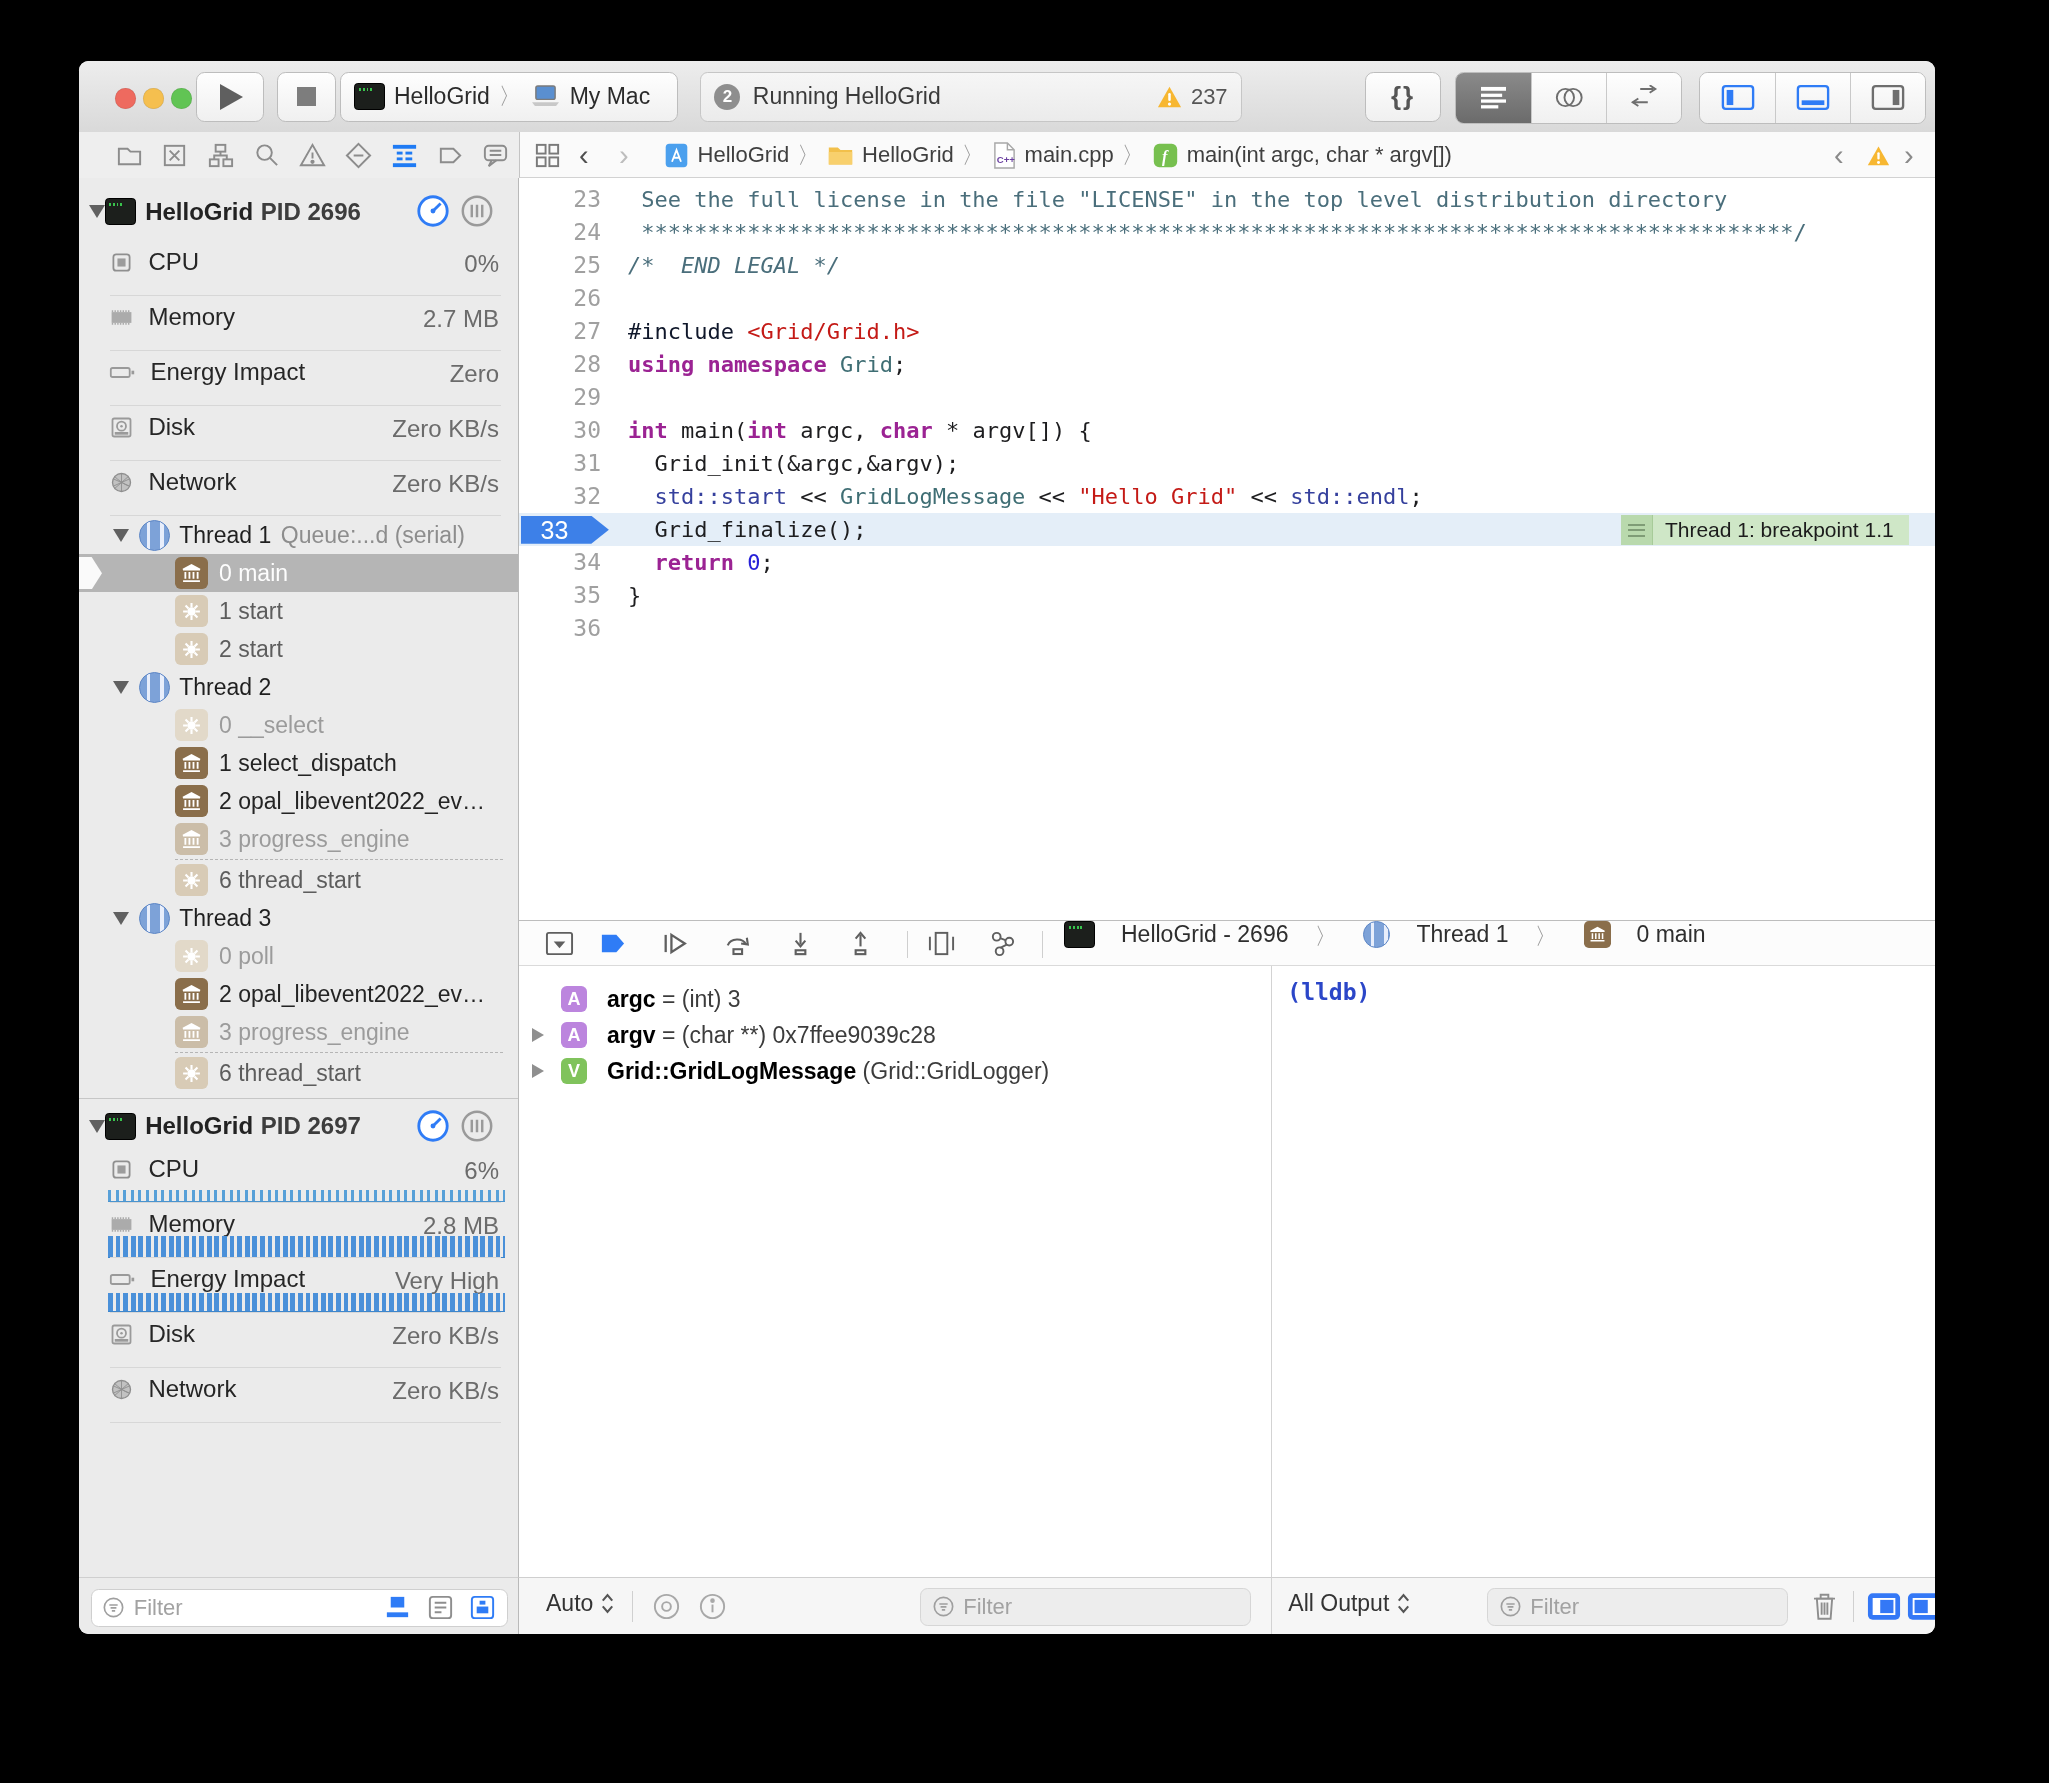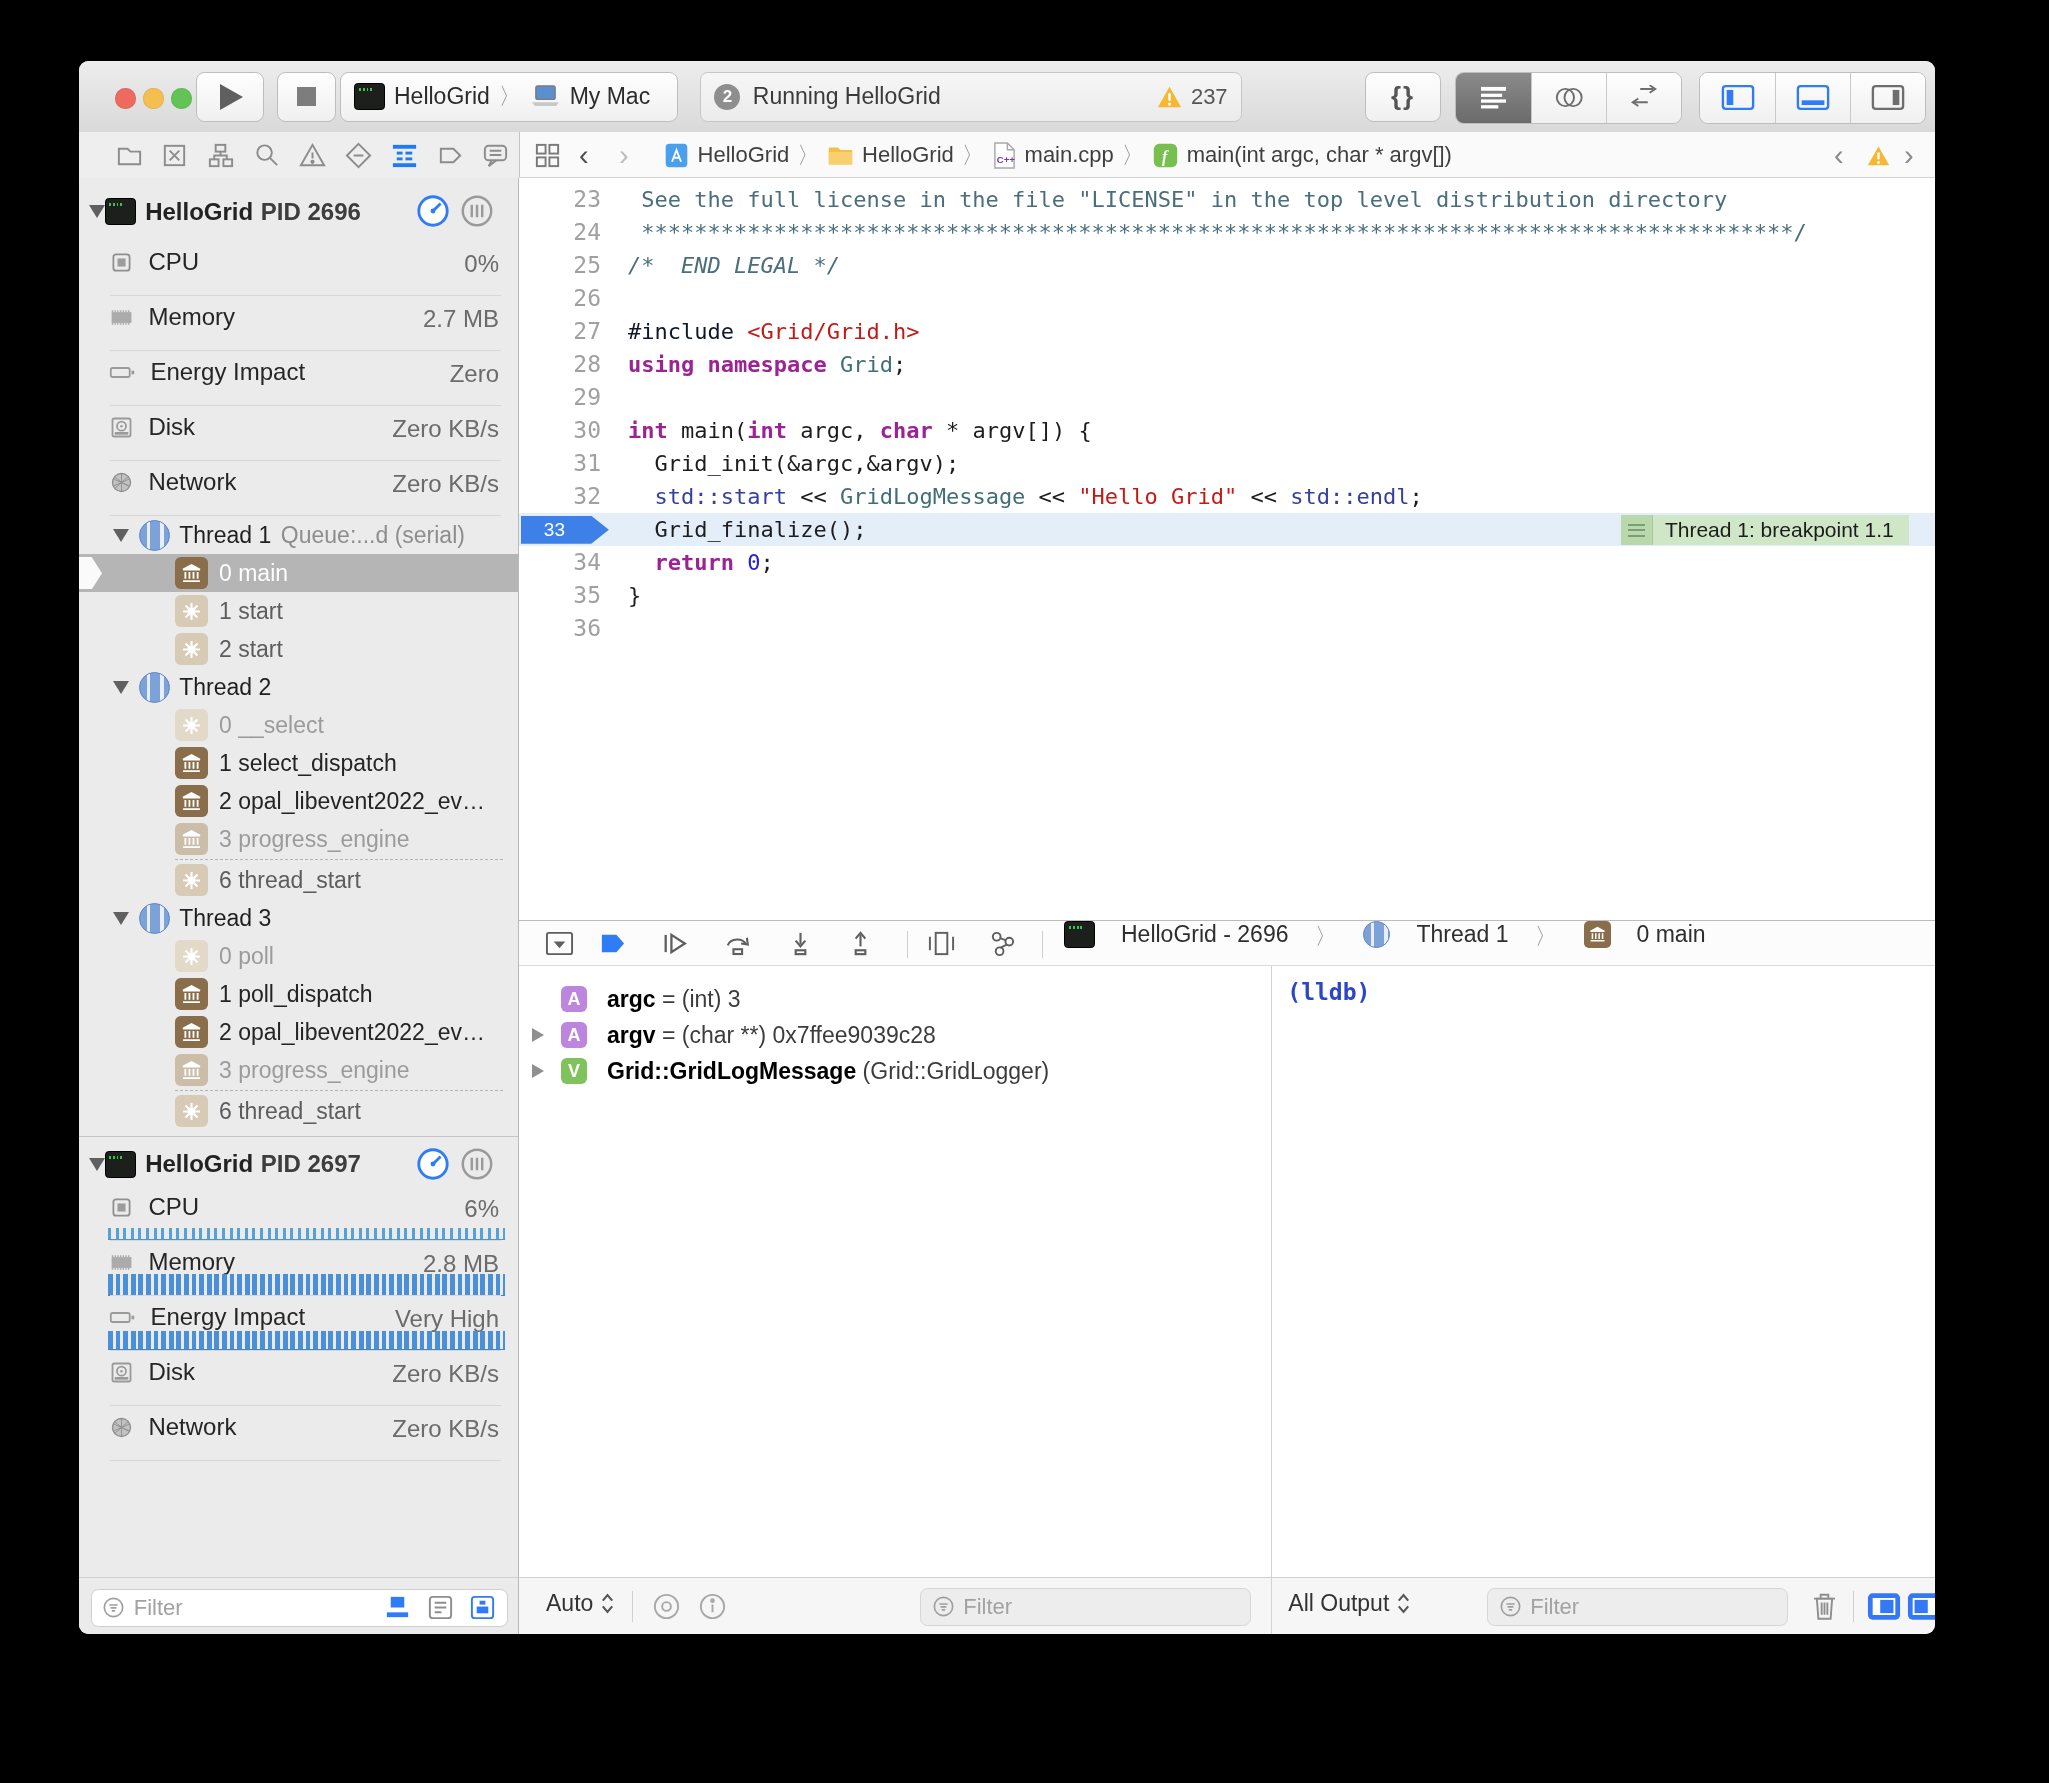--- a/index.html
+++ b/index.html
@@ -63,21 +63,21 @@
   
   .sfilter{position:absolute;left:0;top:1516px;width:440px;height:57px;background:#ebebeb;border-top:1px solid #cfcfcf;border-right:1px solid #b9b9b9;box-sizing:border-box;}
   .filterfield{position:absolute;background:#fff;border:1px solid #cfcfcf;border-radius:7.6px;display:flex;align-items:center;padding:0 9.6px;box-sizing:border-box;font-size:22px;color:#a2a2a2;gap:7.6px;}
   .filterfield.gray{background:#ededed;border-color:#d6d6d6;}
   
   .codearea{position:absolute;left:440px;top:117px;width:1417px;height:743px;background:#fff;overflow:hidden;font-family:"DejaVu Sans Mono",monospace;font-size:22px;}
   .cl{position:relative;height:33px;line-height:33px;white-space:pre;}
   .cl .num{position:absolute;left:0;width:82px;text-align:right;color:#a0a0a0;font-size:23px;}
   .cl .codetxt{position:absolute;left:109px;right:0;}
   .cl.hl{background:#e4eef8;}
-  .bparrow{position:absolute;left:1.9px;top:2.9px;width:88px;height:28px;background:#3d80e8;clip-path:polygon(0 0,80% 0,100% 50%,80% 100%,0 100%);color:#fff;font-size:19px;line-height:28px;text-align:center;padding-right:21px;box-sizing:border-box;font-family:"Liberation Sans",sans-serif;}
+  .bparrow{position:absolute;left:1.9px;top:2.9px;width:88px;height:28px;background:#3d80e8;clip-path:polygon(0 0,80% 0,100% 50%,80% 100%,0 100%);color:#fff;font-size:25px;line-height:28px;text-align:center;padding-right:21px;box-sizing:border-box;font-family:"Liberation Sans",sans-serif;}
   .annot{position:absolute;right:27px;top:1.9px;height:30px;background:#cfe7c7;display:flex;align-items:center;font-family:"Liberation Sans",sans-serif;font-size:21px;color:#1c1c1c;}
   .annot .ham{width:31px;height:30px;background:#b9d9ad;border-right:1px solid #a7cb99;margin-right:11.5px;position:relative;}
   .annot .ham:after{content:"";position:absolute;left:6.7px;top:7.6px;width:17px;height:14.3px;background:repeating-linear-gradient(0deg,#7f9c76 0 1.9px,transparent 1.9px 5.7px);}
   .annot .atext{padding-right:15.3px;}
   .tc{color:#4a6e7b;} .tci{color:#4a6e7b;font-style:italic;} .tk{color:#9b2393;font-weight:bold;} .tp{color:#1d1d1f;}
   .tpre{color:#0f172a;} .ts{color:#c41a16;} .tnum{color:#2721d8;} .tstd{color:#35409d;} .tprj{color:#3f6e74;}
   
   .dbgbar{position:absolute;left:440px;top:859px;width:1417px;height:46px;background:#fcfcfc;border-top:1px solid #bdbdbd;border-bottom:1px solid #dadada;box-sizing:border-box;}
   .dbgbar .ic{position:absolute;top:7.6px;}
   .dbgsep{position:absolute;top:9.6px;width:1px;height:27px;background:#cfcfcf;}
@@ -500,29 +500,20 @@
           </span>
           <span class="ftext">0 poll</span>
         </div>
         <div class="frameRow tone-dark">
           <span class="fbox bg-b">
             <svg width="23" height="23" viewBox="0 0 30 30" fill="none" stroke="#fff" stroke-width="2.4">
               <path d="M4 10L15 4l11 6z" fill="#fff"></path>
               <path d="M7 13v9M12.3 13v9M17.6 13v9M23 13v9M4 25h22"></path>
             </svg>
           </span>
-          <span class="ftext">1 poll_dispatch</span>
-        </div>
-        <div class="frameRow tone-dark">
-          <span class="fbox bg-b">
-            <svg width="23" height="23" viewBox="0 0 30 30" fill="none" stroke="#fff" stroke-width="2.4">
-              <path d="M4 10L15 4l11 6z" fill="#fff"></path>
-              <path d="M7 13v9M12.3 13v9M17.6 13v9M23 13v9M4 25h22"></path>
-            </svg>
-          </span>
           <span class="ftext">2 opal_libevent2022_ev…</span>
         </div>
         <div class="frameRow tone-light">
           <span class="fbox bg-bl">
             <svg width="23" height="23" viewBox="0 0 30 30" fill="none" stroke="#fff" stroke-width="2.4">
               <path d="M4 10L15 4l11 6z" fill="#fff"></path>
               <path d="M7 13v9M12.3 13v9M17.6 13v9M23 13v9M4 25h22"></path>
             </svg>
           </span>
           <span class="ftext">3 progress_engine</span>

